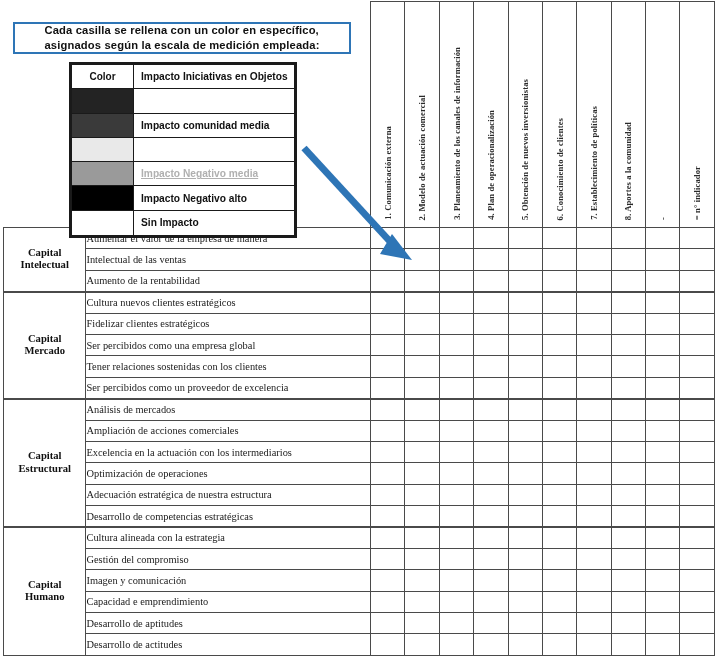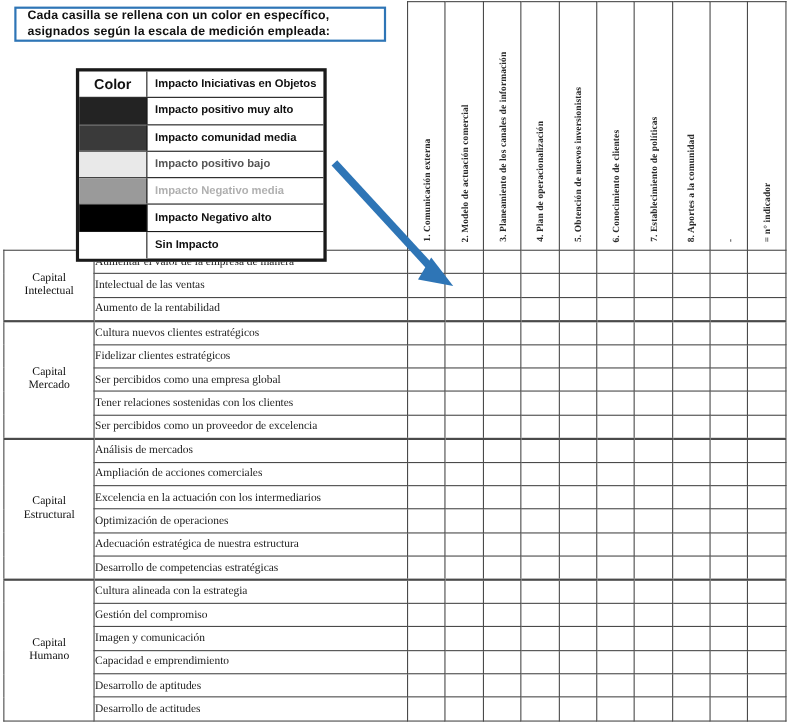--- a/index.html
+++ b/index.html
@@ -7,25 +7,25 @@
     width:716px;height:657px;
     background:#ffffff;
     font-family:"Liberation Serif", serif;
     overflow:hidden;
     position:relative;
   }
   #root{position:relative;width:716px;height:657px;}
 
   
   .note-box{
-    position:absolute;left:13px;top:6px;width:338px;height:32px;
+    position:absolute;left:13px;top:22px;width:338px;height:32px;
     border:2px solid #2e75b6;
     background:#ffffff;
     box-sizing:border-box;
-    display:flex;align-items:center;
+    display:flex;align-items:center;justify-content:center;
   }
   .note-text{
     font-family:"Liberation Sans", sans-serif;
     font-size:11.2px;line-height:15px;
     color:#101010;
     padding:0 10px;
     font-weight:600;
     letter-spacing:.15px;
   }
 
@@ -54,21 +54,21 @@
     padding-left:7px;
     font-family:"Liberation Sans", sans-serif;
     font-size:10.2px;
     font-weight:700;
     color:#111;
     white-space:nowrap;
   }
   .legend-head .legend-swatch{
     display:flex;align-items:center;justify-content:center;
     font-family:"Liberation Sans", sans-serif;
-    font-size:13px;font-weight:700;color:#111;
+    font-size:10px;font-weight:700;color:#111;
   }
 
   
   .arrow-svg{position:absolute;left:296px;top:130px;width:130px;height:145px;pointer-events:none;}
 
   
   .matrix{
     position:absolute;left:3px;top:1px;
     width:712px;height:655px;
   }
@@ -108,21 +108,21 @@
     justify-content:center;
     padding-bottom:3px;
     box-sizing:border-box;
   }
   .spacer-cell{border:none !important;background:transparent;}
   .cat-cell{
     text-align:center;
     vertical-align:middle;
     font-family:"Liberation Serif", serif;
     font-size:10.6px;
-    font-weight:400;
+    font-weight:700;
     color:#101010;
     line-height:12.5px;
     background:#fff;
   }
   .obj-cell{
     height:21.4px;
     padding-left:8px;
     font-family:"Liberation Serif", serif;
     font-size:10.4px;
     color:#1a1a1a;
@@ -487,33 +487,31 @@
   </div>
 
   <div class="legend">
     <div class="legend-row legend-head">
       <div class="legend-swatch">Color</div>
       <div class="legend-label">Impacto Iniciativas en Objetos</div>
     </div>
     <div id="legend-rows">
         <div class="legend-row">
           <div class="legend-swatch" style="background: rgb(35, 35, 35);"></div>
-          <div class="legend-label" style="color: rgb(17, 17, 17);">Impacto positivo muy alto</div>
         </div>
         <div class="legend-row">
           <div class="legend-swatch" style="background: rgb(58, 58, 58);"></div>
           <div class="legend-label" style="color: rgb(17, 17, 17);">Impacto comunidad media</div>
         </div>
         <div class="legend-row">
           <div class="legend-swatch" style="background: rgb(233, 233, 233);"></div>
-          <div class="legend-label" style="color: rgb(85, 85, 85);">Impacto positivo bajo</div>
         </div>
         <div class="legend-row">
           <div class="legend-swatch" style="background: rgb(154, 154, 154);"></div>
-          <div class="legend-label" style="color: rgb(176, 176, 176);">Impacto Negativo media</div>
+          <div class="legend-label" style="color: rgb(176, 176, 176); text-decoration: underline;">Impacto Negativo media</div>
         </div>
         <div class="legend-row">
           <div class="legend-swatch" style="background: rgb(0, 0, 0);"></div>
           <div class="legend-label" style="color: rgb(17, 17, 17);">Impacto Negativo alto</div>
         </div>
         <div class="legend-row">
           <div class="legend-swatch" style="background: rgb(255, 255, 255);"></div>
           <div class="legend-label" style="color: rgb(17, 17, 17);">Sin Impacto</div>
         </div>
       </div>

